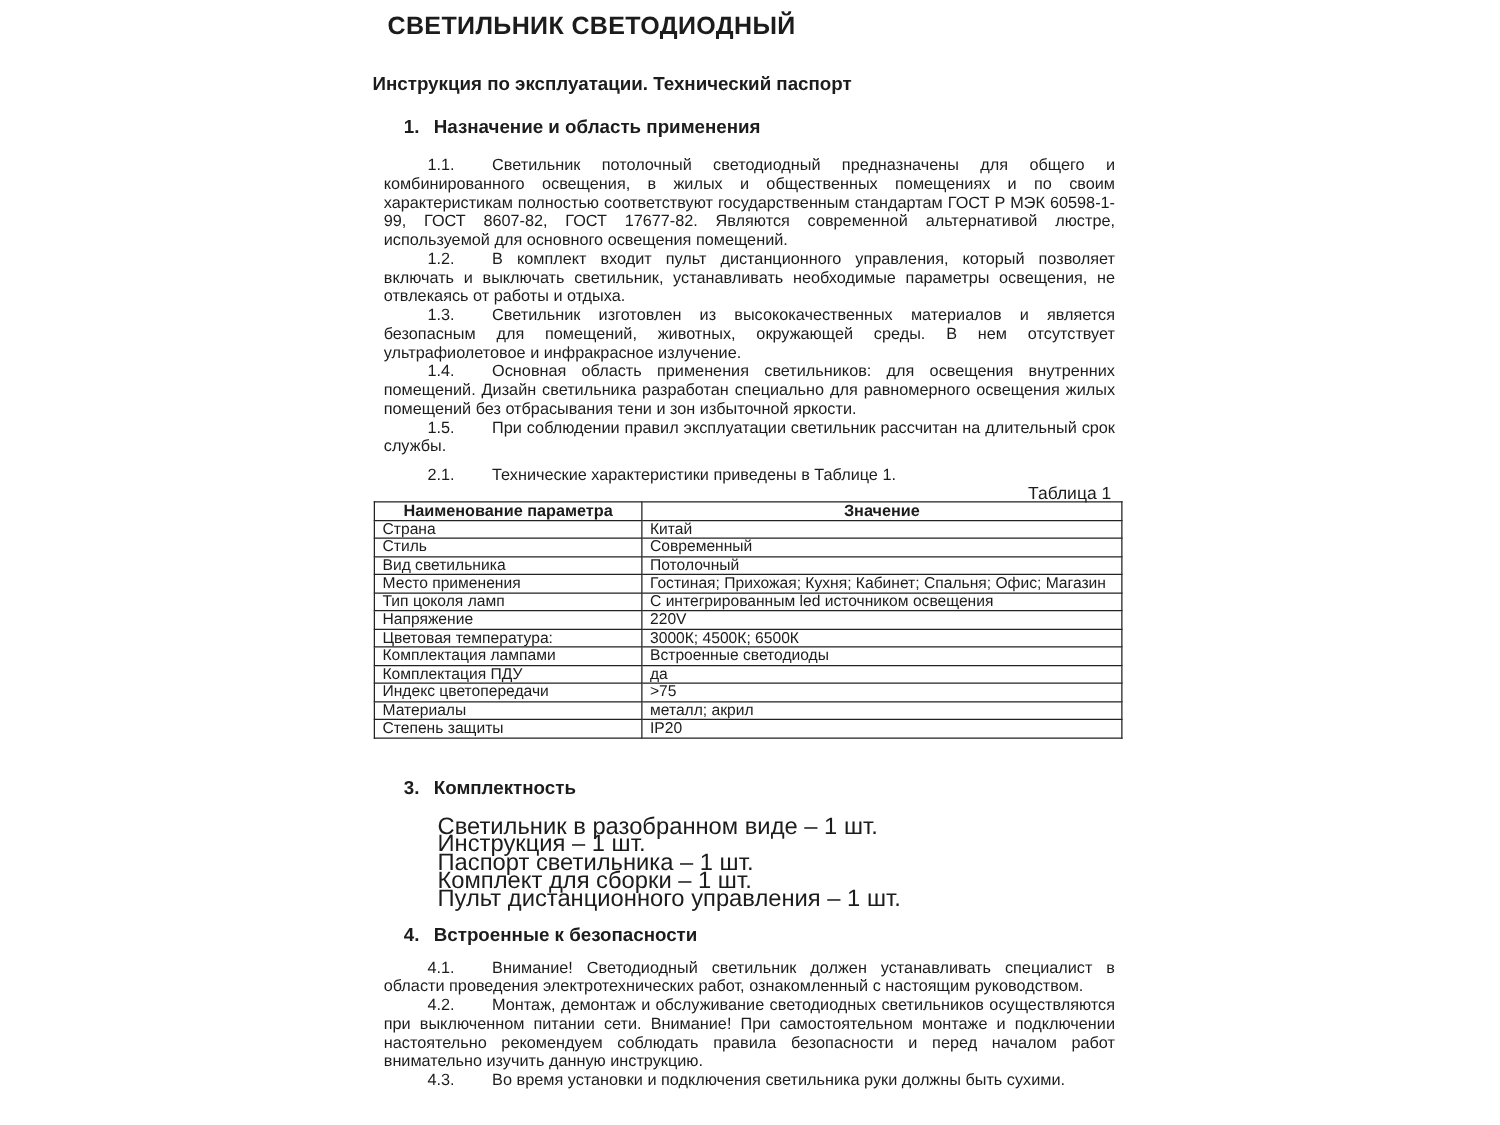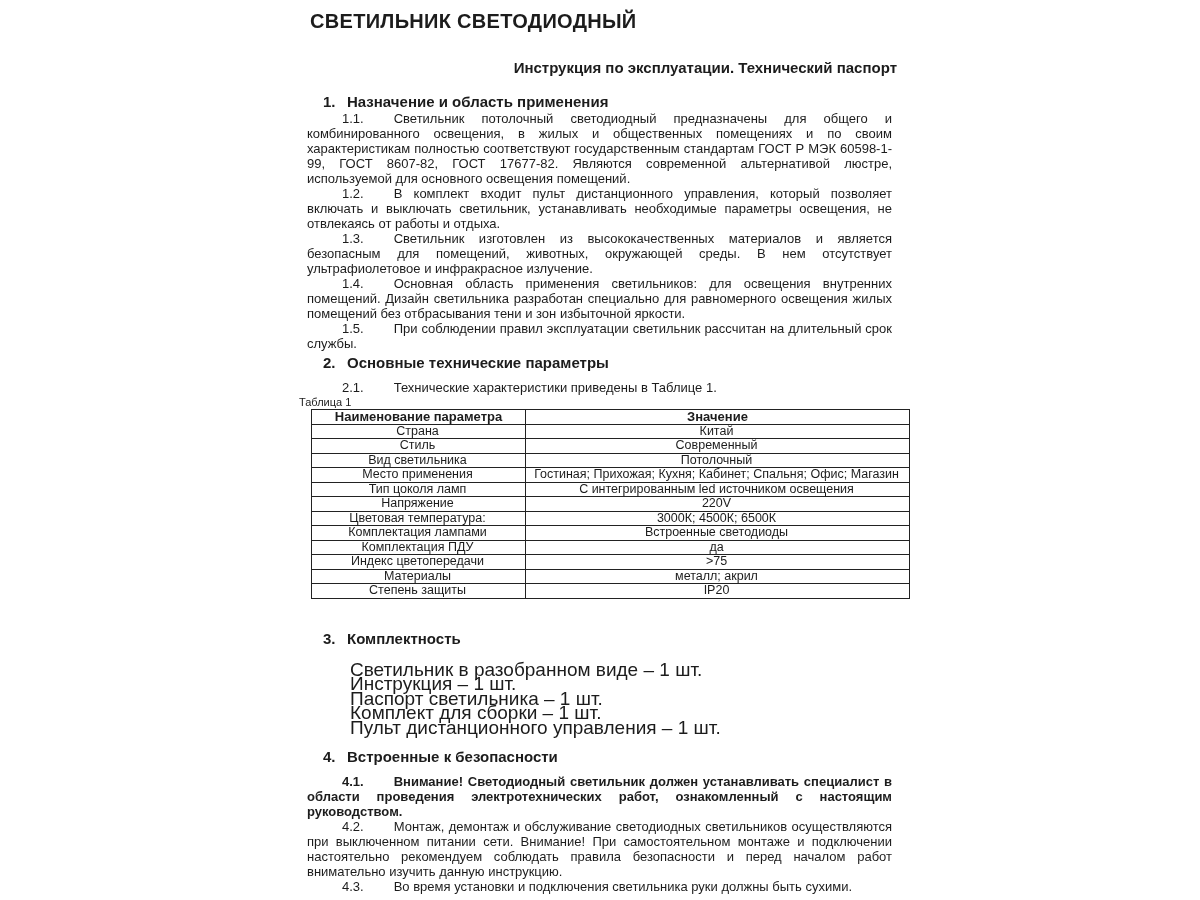--- a/index.html
+++ b/index.html
@@ -26,21 +26,20 @@
     line-height: 34px;
     font-weight: bold;
     letter-spacing: 0.3px;
     white-space: nowrap;
   }
   .subtitle {
     margin: 21px 0 0 0;
     font-size: 15px;
     line-height: 18px;
     font-weight: bold;
-    text-align: right;
   }
   .sec {
     margin: 0;
     padding-left: 25px;
     font-size: 15px;
     line-height: 19px;
     font-weight: bold;
   }
   .sec .hnum { display: inline-block; min-width: 24px; }
   #sec1 { margin-top: 15px; }
@@ -48,35 +47,36 @@
   #sec3 { margin-top: 30px; }
   #sec4 { margin-top: 12px; }
   .body {
     margin: 0 0 0 9px;
     width: 585px;
     font-size: 13px;
     line-height: 15px;
     text-align: justify;
     text-indent: 35px;
   }
-  .body.first { margin-top: 0; }
+  .body.first { margin-top: 13px; }
   .body.single { text-align: left; }
   #p21 { margin-top: 8px; }
-  #p41 { margin-top: 8px; font-weight: bold; }
+  #p41 { margin-top: 8px; }
   .pnum { padding-right: 30px; }
   .tcaption {
     box-sizing: border-box;
     margin: 1px 0 0 1px;
     width: 598px;
+    text-align: right;
     padding-right: 8px;
-    font-size: 11px;
+    font-size: 14px;
     line-height: 13px;
   }
   table.specs {
-    margin-left: 13px;
+    margin-left: 1px;
     border-collapse: collapse;
     table-layout: fixed;
     width: 598px;
   }
   table.specs col.c1 { width: 214px; }
   table.specs col.c2 { width: 384px; }
   table.specs th {
     border: 1px solid #222;
     font-size: 13px;
     line-height: 13.5px;
@@ -84,21 +84,20 @@
     text-align: center;
     padding: 0;
   }
   table.specs td {
     border: 1px solid #222;
     font-size: 12.5px;
     line-height: 13.5px;
     padding: 0 8px 0 6px;
     white-space: nowrap;
     overflow: hidden;
-    text-align: center;
   }
   .kit-list {
     margin: 15px 0 0 52px;
     padding: 0;
     list-style: none;
     font-size: 19px;
     line-height: 14.5px;
   }
 </style>
 </head>
@@ -115,21 +114,20 @@
   <p class="body first"><span class="pnum">1.1.</span><span>Светильник потолочный светодиодный предназначены для общего и комбинированного освещения, в жилых и общественных помещениях и по своим характеристикам полностью соответствуют государственным стандартам ГОСТ Р МЭК 60598-1-99, ГОСТ 8607-82, ГОСТ 17677-82. Являются современной альтернативой люстре, используемой для основного освещения помещений.</span></p>
 
   <p class="body"><span class="pnum">1.2.</span><span>В комплект входит пульт дистанционного управления, который позволяет включать и выключать светильник, устанавливать необходимые параметры освещения, не отвлекаясь от работы и отдыха.</span></p>
 
   <p class="body"><span class="pnum">1.3.</span><span>Светильник изготовлен из высококачественных материалов и является безопасным для помещений, животных, окружающей среды. В нем отсутствует ультрафиолетовое и инфракрасное излучение.</span></p>
 
   <p class="body"><span class="pnum">1.4.</span><span>Основная область применения светильников: для освещения внутренних помещений. Дизайн светильника разработан специально для равномерного освещения жилых помещений без отбрасывания тени и зон избыточной яркости.</span></p>
 
   <p class="body"><span class="pnum">1.5.</span><span>При соблюдении правил эксплуатации светильник рассчитан на длительный срок службы.</span></p>
 
-  <h2 class="sec" id="sec2"><span class="hnum">2.</span><span>Основные технические параметры</span></h2>
 
   <p class="body single" id="p21"><span class="pnum">2.1.</span><span>Технические характеристики приведены в Таблице 1.</span></p>
 
   <p class="tcaption">Таблица 1</p>
 
   <table class="specs">
     <colgroup>
         <col class="c1">
         <col class="c2">
       </colgroup>

